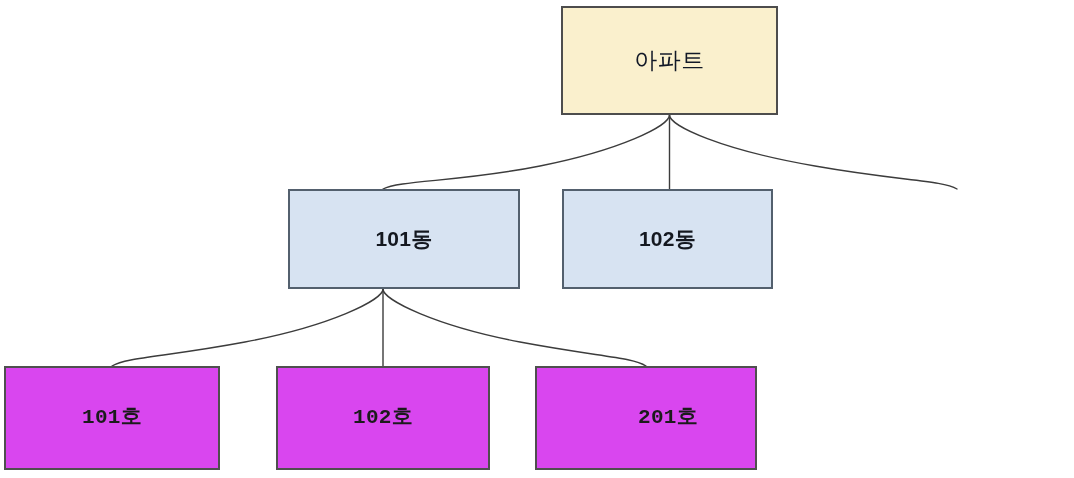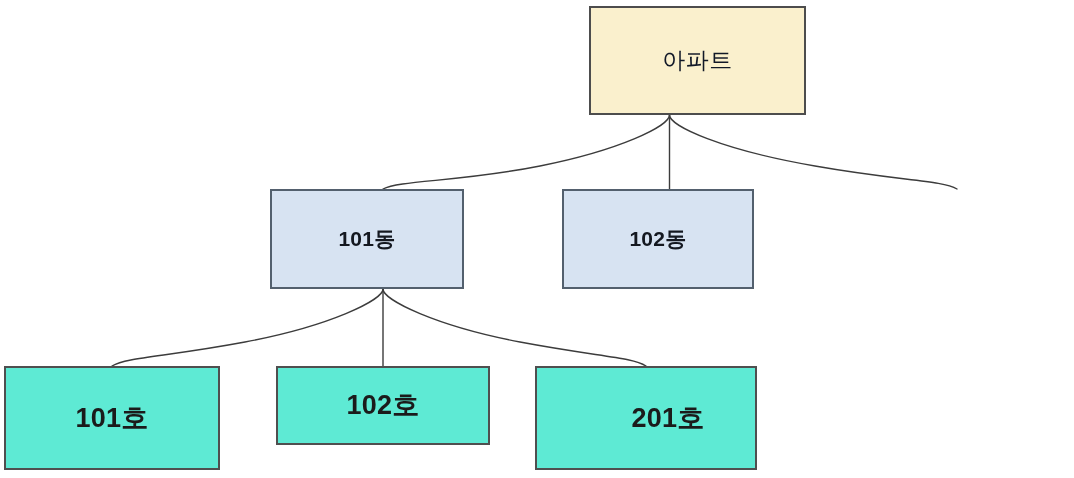--- a/index.html
+++ b/index.html
@@ -54,62 +54,63 @@
   }
   .node-building {
     background: #d7e3f2;
     border-color: #53606e;
     color: #141820;
     font-size: 21px;
     font-weight: bold;
     letter-spacing: 0.3px;
   }
   .node-unit {
-    background: #5eead4;
+    background: #d946ef;
     border-color: #4f4f4f;
     color: #1b1b1b;
-    font-size: 27px;
+    font-size: 21px;
     font-weight: bold;
     letter-spacing: 0.3px;
+    font-family: Liberation Mono, monospace;
   }
 </style>
 </head>
 <body>
 
 <div id="diagram-canvas">
 
   <svg id="connector-layer" viewBox="0 0 1074 478" width="1074" height="478" xmlns="http://www.w3.org/2000/svg">
     <g fill="none" stroke="#3c3c3c" stroke-width="1.4" stroke-linecap="round">
       <path d="M 669.5 115 C 669.5 126 620 150 540 166 C 460 182 400 180 383 189"></path>
       <path d="M 669.5 115 L 669.5 189"></path>
       <path d="M 669.5 115 C 669.5 126 722 150 815 166 C 900 181 942 180 957 189"></path>
       <path d="M 383 289 C 383 300 330 326 245 342 C 165 357 127 357 112 366"></path>
       <path d="M 383 289 L 383 366"></path>
       <path d="M 383 289 C 383 300 436 326 520 342 C 600 357 632 357 646 366"></path>
     </g>
   </svg>
 
-  <div class="node node-root" style="left:561px; top:6px; width:217px; height:109px;margin-left:28px;">
+  <div class="node node-root" style="left:561px; top:6px; width:217px; height:109px;">
     <span class="node-label">아파트</span>
   </div>
 
-  <div class="node node-building" style="left:270px; top:189px; width:194px; height:100px;">
+  <div class="node node-building" style="left:288px; top:189px; width:232px; height:100px;">
     <span class="node-label">101동</span>
   </div>
 
-  <div class="node node-building" style="left:562px; top:189px; width:192px; height:100px;">
+  <div class="node node-building" style="left:562px; top:189px; width:211px; height:100px;">
     <span class="node-label">102동</span>
   </div>
 
 
   <div class="node node-unit" style="left:4px; top:366px; width:216px; height:104px;">
     <span class="node-label">101호</span>
   </div>
 
-  <div class="node node-unit" style="left:276px; top:366px; width:214px; height:79px;">
+  <div class="node node-unit" style="left:276px; top:366px; width:214px; height:104px;">
     <span class="node-label">102호</span>
   </div>
 
   <div class="node node-unit" style="left:535px; top:366px; width:222px; height:104px;padding-left:44px;">
     <span class="node-label">201호</span>
   </div>
 
 </div>
 
 </body></html>

